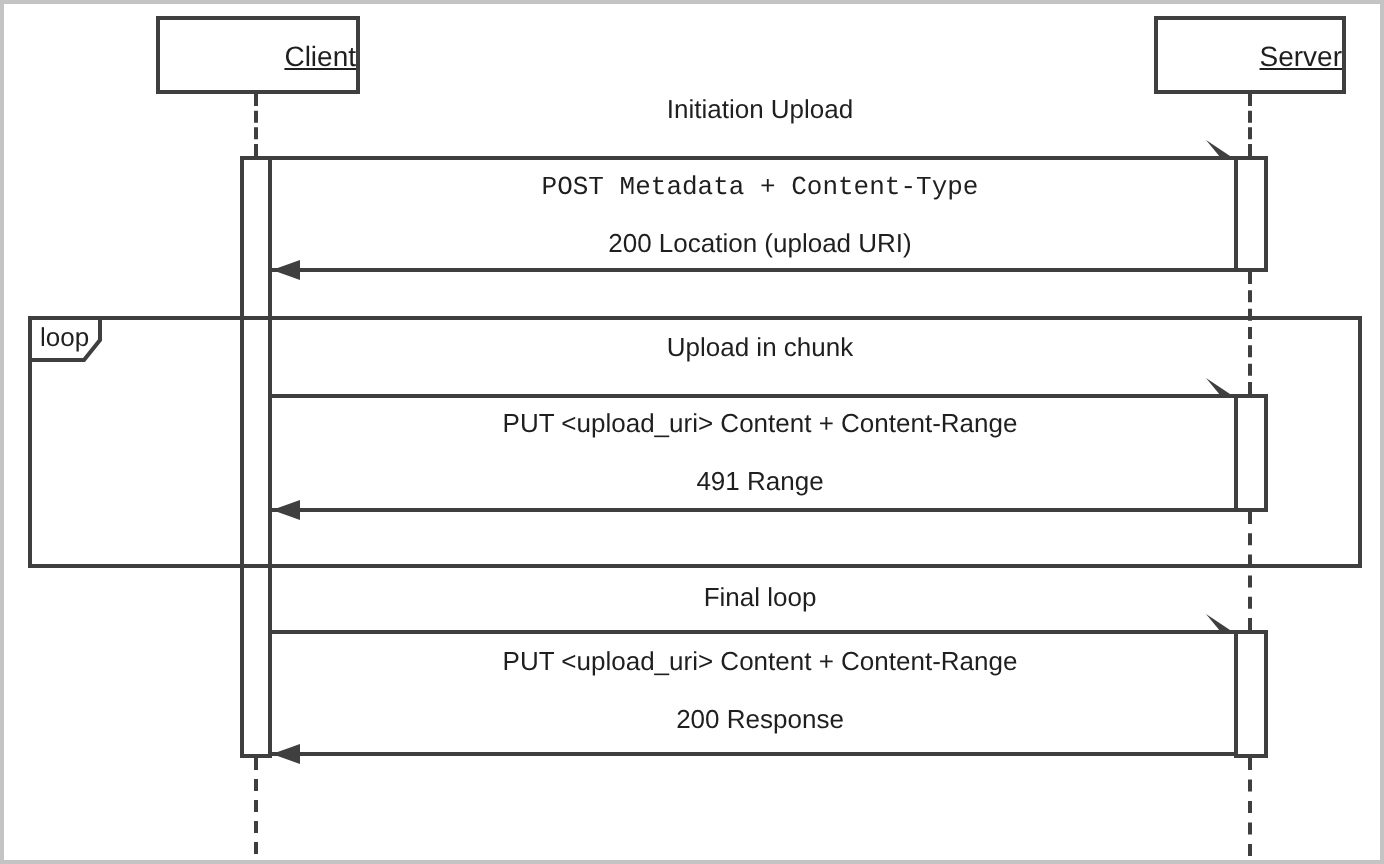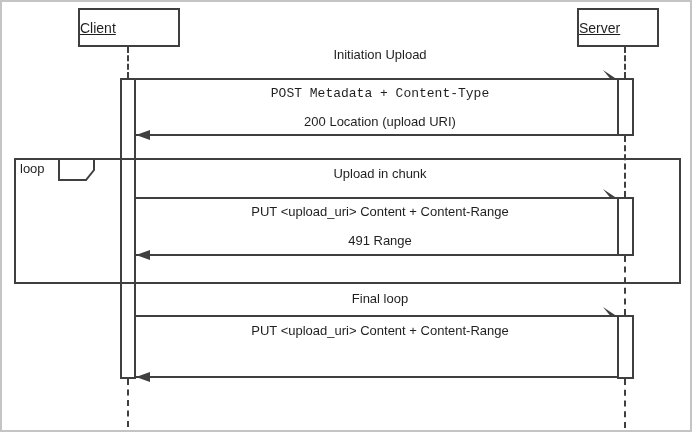--- a/index.html
+++ b/index.html
@@ -11,21 +11,21 @@
     box-sizing:border-box;
     font-family:"Liberation Sans","DejaVu Sans",sans-serif;
     color:#1f1f1f;
     overflow:hidden;
   }
   .abs{position:absolute;}
   .actor-box{
     background:#ffffff;
     border:2px solid #3f3f3f;
     box-sizing:border-box;
-    display:flex;align-items:center;justify-content:flex-start;
+    display:flex;align-items:center;justify-content:flex-end;
     font-size:14px;
     z-index:4;
   }
   .actor-box span{text-decoration:underline;}
   .lifeline{
     width:0;
     border-left:2px dashed #3f3f3f;
     z-index:1;
   }
   .activation{
@@ -79,56 +79,57 @@
   <div class="abs lifeline" style="left:125px;top:45px;height:31px;"></div>
   <div class="abs lifeline" style="left:125px;top:377px;height:48px;"></div>
   <div class="abs lifeline" style="left:622px;top:45px;height:31px;"></div>
   <div class="abs lifeline" style="left:622px;top:134px;height:61px;"></div>
   <div class="abs lifeline" style="left:622px;top:254px;height:59px;"></div>
   <div class="abs lifeline" style="left:622px;top:377px;height:49px;"></div>
 
   <div class="abs actor-box" style="left:76px;top:6px;width:102px;height:39px;">
     <span>Client</span>
   </div>
-  <div class="abs actor-box" style="left:575px;top:6px;width:82px;height:39px;">
+  <div class="abs actor-box" style="left:575px;top:6px;width:96px;height:39px;">
     <span>Server</span>
   </div>
 
   <div class="abs activation" style="left:118px;top:76px;width:16px;height:301px;"></div>
   <div class="abs activation" style="left:615px;top:76px;width:17px;height:58px;"></div>
   <div class="abs activation" style="left:615px;top:195px;width:17px;height:59px;"></div>
   <div class="abs activation" style="left:615px;top:313px;width:17px;height:64px;"></div>
 
   <div class="abs msg-label" style="top:45px;">Initiation Upload</div>
 
   <div class="abs msg-line" style="left:134px;top:76px;width:481px;"></div>
   <div class="abs arrow-right" style="left:601px;top:68px;"></div>
   <div class="abs msg-label" style="top:84px;font-family:Liberation Mono, monospace;">POST Metadata + Content-Type</div>
   <div class="abs msg-label" style="top:112px;">200 Location (upload URI)</div>
   <div class="abs msg-line" style="left:134px;top:132px;width:481px;"></div>
   <div class="abs arrow-left" style="left:134px;top:128px;"></div>
 
   <div class="abs loop-frame" style="left:12px;top:156px;width:667px;height:126px;"></div>
-  <div class="abs loop-tag" style="left:12px;top:156px;width:40px;height:24px;padding-left:44px;">
+  <div class="abs loop-tag" style="left:12px;top:156px;width:40px;height:24px;">
     <svg width="40" height="24" viewBox="0 0 40 24">
       <path d="M1 1 H36 V12 L28 22 H1 Z" fill="#ffffff" stroke="#3f3f3f" stroke-width="2"></path>
     </svg>
     <span class="loop-tag-text">loop</span>
   </div>
 
   <div class="abs msg-label" style="top:164px;">Upload in chunk</div>
 
   <div class="abs msg-line" style="left:134px;top:195px;width:481px;"></div>
   <div class="abs arrow-right" style="left:601px;top:187px;"></div>
   <div class="abs msg-label" style="top:202px;">PUT &lt;upload_uri&gt; Content + Content-Range</div>
   <div class="abs msg-label" style="top:231px;">491 Range</div>
   <div class="abs msg-line" style="left:134px;top:252px;width:481px;"></div>
   <div class="abs arrow-left" style="left:134px;top:248px;"></div>
 
   <div class="abs msg-label" style="top:289px;">Final loop</div>
 
   <div class="abs msg-line" style="left:134px;top:313px;width:481px;"></div>
   <div class="abs arrow-right" style="left:601px;top:305px;"></div>
   <div class="abs msg-label" style="top:321px;">PUT &lt;upload_uri&gt; Content + Content-Range</div>
+  <div class="abs msg-label" style="top:350px;">200 Response</div>
   <div class="abs msg-line" style="left:134px;top:374px;width:481px;"></div>
   <div class="abs arrow-left" style="left:134px;top:370px;"></div>
 
 </div>
 
 </body></html>

